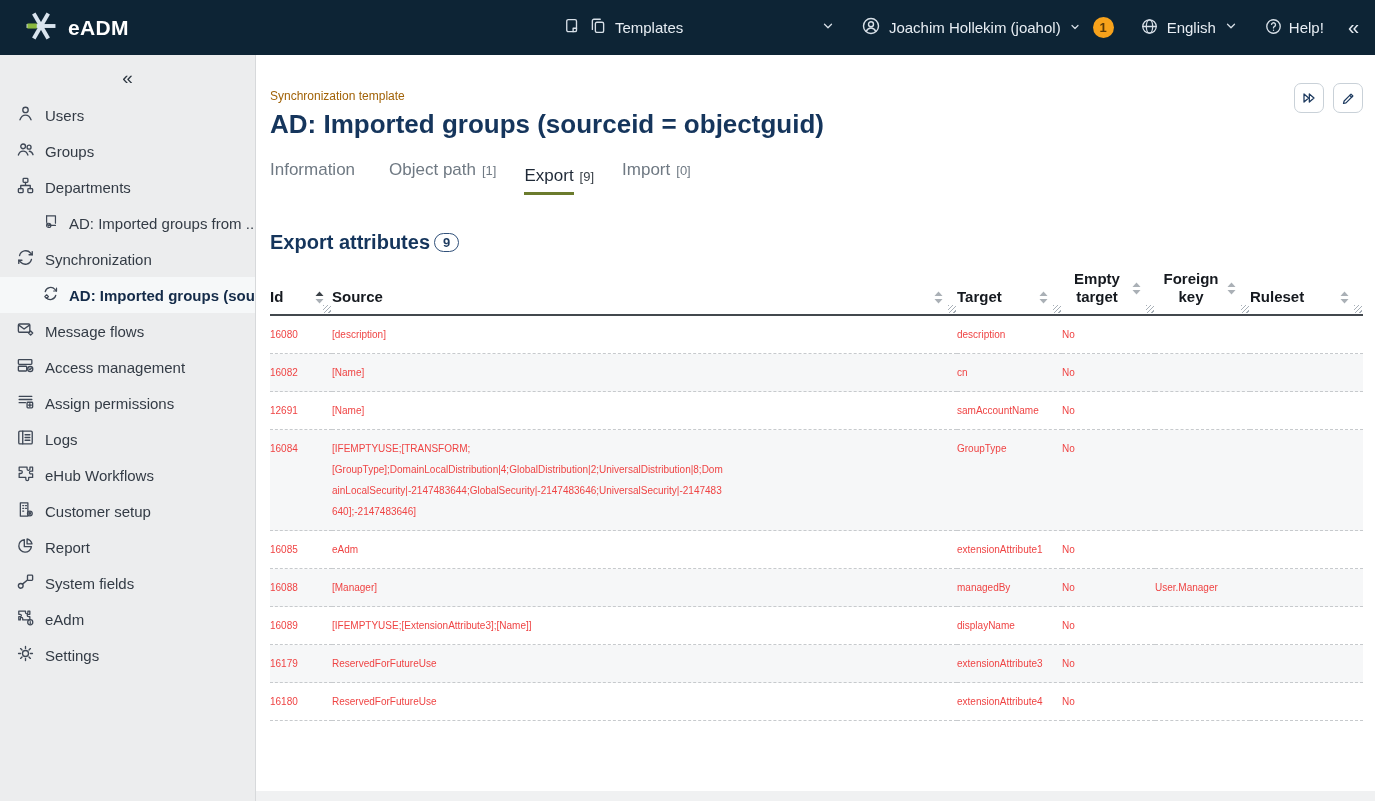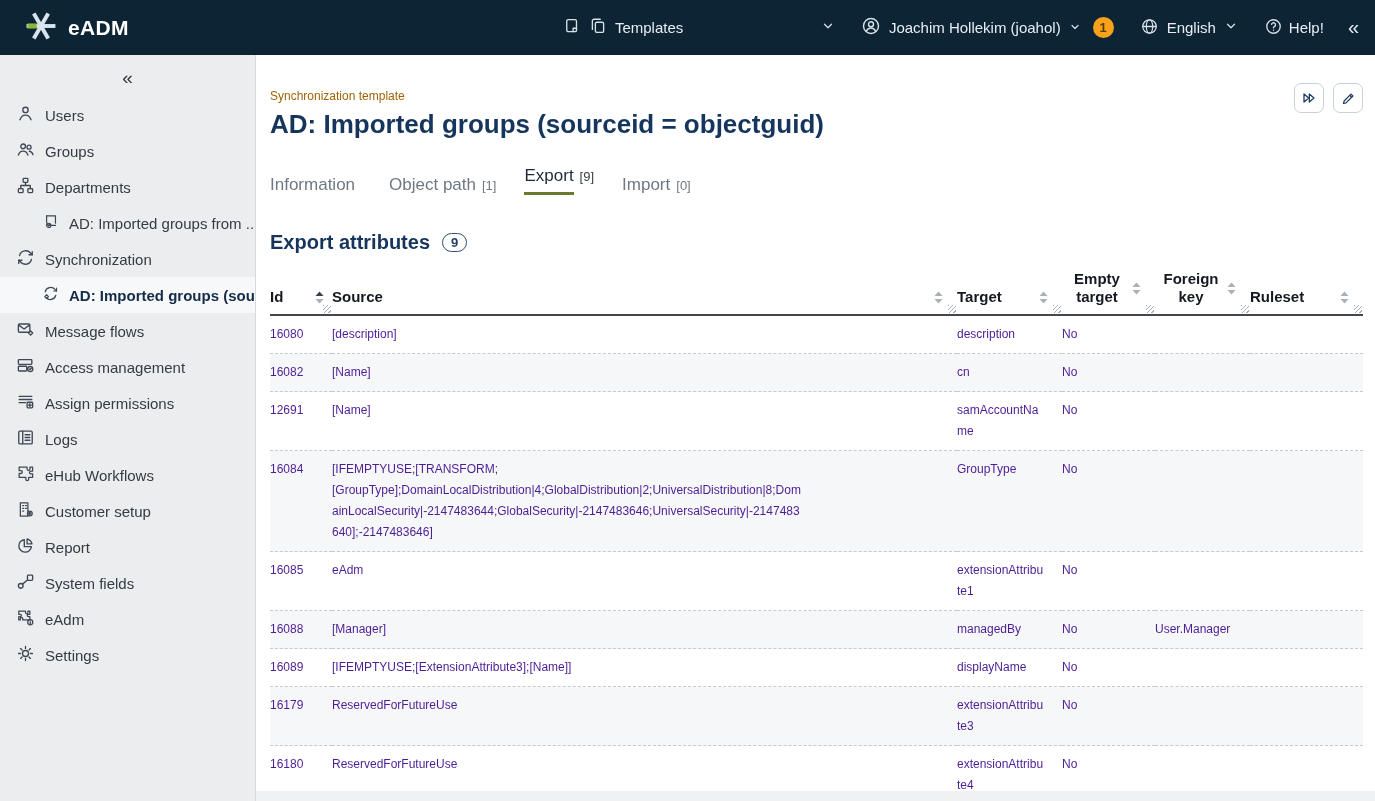--- a/index.html
+++ b/index.html
@@ -44,34 +44,34 @@
     font-size:15px; color:#333b45; cursor:pointer; white-space:nowrap; overflow:hidden;
   }
   .sb-item.sub{ padding-left:42px; }
   .sb-item.active{ background:var(--sidebar-active-bg,#f6f8f9); font-weight:bold; color:#142b49; }
   .sb-item svg{ flex:none; color:#3f4856; }
 
   
   .main{ flex:1; position:relative; padding:34px 12px 0 14px; height:746px; overflow:hidden; }
   .kicker{ font-size:12px; color:#a16207; }
   .title{ font-size:26px; font-weight:bold; color:var(--title-navy,#15355c); margin-top:6px; }
-  .tabs{ display:flex; gap:28px; margin-top:20px; font-size:17px; align-items:flex-end; }
+  .tabs{ display:flex; gap:28px; margin-top:20px; font-size:17px; align-items:flex-start; }
   .tab{ display:flex; gap:6px; align-items:baseline; color:#6f7983; cursor:pointer; }
   .tab .cnt{ font-size:13px; color:#6f7983; }
   .tab.active{ color:#1f2937;margin-top:6px; }
   .tab.active .cnt{ color:#3a4148; }
   .tab.active .lbl{ border-bottom:3px solid var(--accent-underline,#6b7b2d); padding-bottom:6px; }
 
   .actions{ position:absolute; top:28px; right:12px; display:flex; gap:9px; }
   .icon-btn{
     width:30px; height:30px; border:1px solid #c9d1d8; border-radius:7px; background:#fff;
     display:flex; align-items:center; justify-content:center; color:#1d3a5f; cursor:pointer;
   }
 
-  .section-head{ display:flex; align-items:center; gap:12px; margin-top:36px; }
+  .section-head{ display:flex; align-items:center; gap:4px; margin-top:36px; }
   .section-title{ font-size:20px; font-weight:bold; color:var(--title-navy,#15355c); }
   .count-pill{
     border:1.4px solid #31517a; color:#1d3a5f; border-radius:11px;
     font-size:13px; font-weight:600; padding:1px 8px;
   }
 
   
   table{ width:1093px; border-collapse:collapse; table-layout:fixed; margin-top:16px; }
   th{
     vertical-align:bottom; text-align:center; position:relative;
@@ -80,21 +80,21 @@
   }
   th .hwrap{ display:flex; align-items:center; }
   th .lbl{ line-height:1.2; }
   th .sort{ margin-left:auto; flex:none; cursor:pointer; }
   th .rz{
     position:absolute; right:1px; bottom:1px; width:8px; height:8px; cursor:col-resize;
     background:repeating-linear-gradient(135deg,#a8b0b8 0 1px,transparent 1px 3px);
   }
   td{
     vertical-align:top; padding:8px 14px 8px 0; border-bottom:1px dashed #c7cacd;
-    font-size:12px; line-height:21px; color:#4c1d95;
+    font-size:10px; line-height:21px; color:#ef4444;
   }
   tr.alt td{ background:var(--row-alt-bg,#f6f7f8); }
   td.src{ white-space:pre-line; overflow-wrap:anywhere; }
   td.tgt{ word-break:break-all; padding-right:18px; }
   td.fk{ word-break:break-all; padding-right:19px; }
   .bottom-strip{ position:absolute; left:0; right:0; bottom:0; height:10px; background:#f0f1f2; }
 </style>
 </head>
 <body>
 

